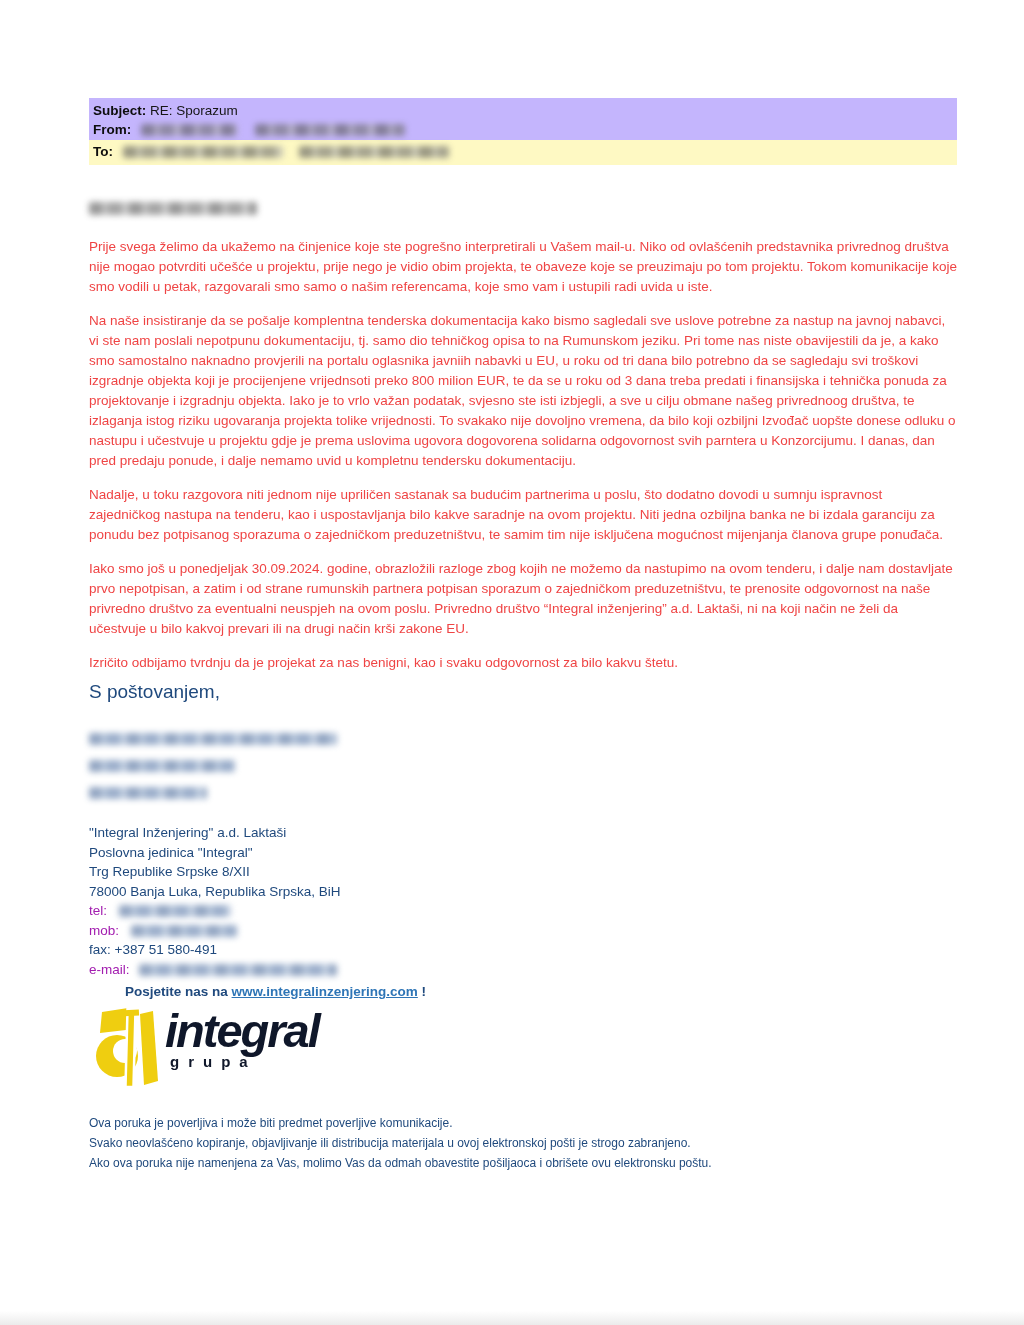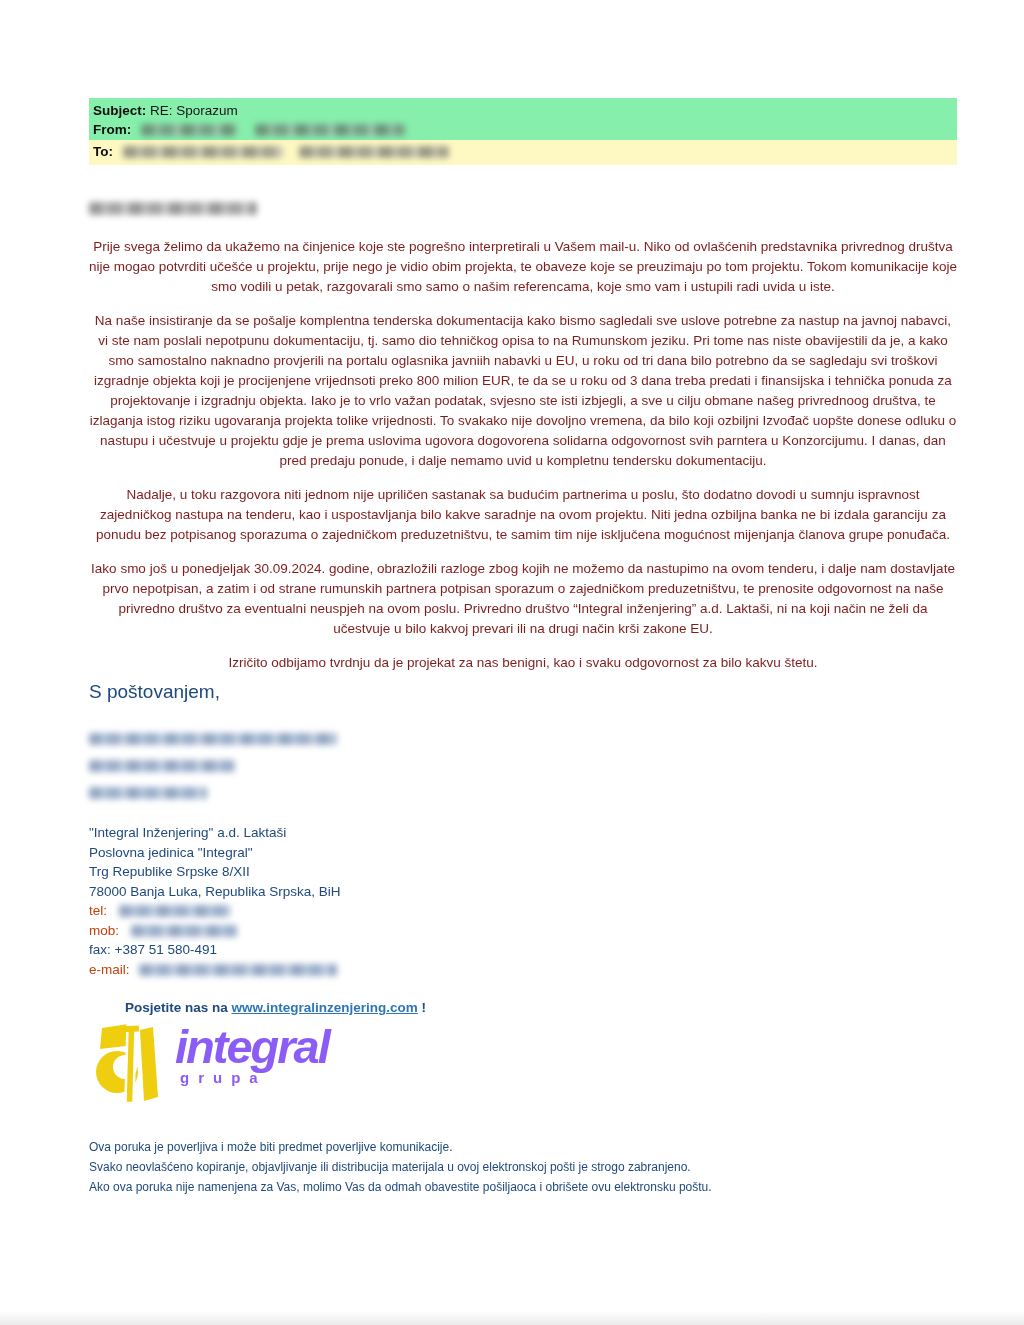--- a/index.html
+++ b/index.html
@@ -3,54 +3,54 @@
 <meta charset="utf-8">
 <style>
   * { margin:0; padding:0; box-sizing:border-box; }
   html,body { background:#ffffff; }
   body { width:1024px; height:1325px; font-family:"Liberation Sans", sans-serif; color:#1b1b1b; }
   .page { position:relative; width:1024px; height:1325px; background:#ffffff; overflow:hidden; }
   .content { position:absolute; left:89px; top:98px; width:868px; }
 
   
   .mailhead { font-size:13.5px; line-height:19px; color:#161616; }
-  .band-light { background:#86efac; padding:3px 8px 1px 4px; }
+  .band-light { background:#c4b5fd; padding:3px 8px 1px 4px; }
   .band-dark  { background:#fef9c3; padding:2px 8px 4px 4px; }
   .hrow { white-space:nowrap; }
   .hlabel { font-weight:bold; color:#0d0d0d; }
 
   
   .redact { display:inline-block; height:12px; border-radius:2px; vertical-align:middle;
             filter:blur(3px); opacity:.62; }
   .redact.gray { background:repeating-linear-gradient(90deg,#5c5c5c 0 13px,#9b9b9b 13px 19px,#6f6f6f 19px 33px,#aaaaaa 33px 40px); }
   .redact.blue { background:repeating-linear-gradient(90deg,#51709e 0 12px,#8aa2c4 12px 18px,#5e7dab 18px 31px,#9db2cf 31px 38px); }
 
   
   .greeting { margin-top:34px; }
-  .para { font-size:13.5px; line-height:20px; color:#7f1d1d; margin-top:14px; width:868px;text-align:center; }
+  .para { font-size:13.5px; line-height:20px; color:#ef4444; margin-top:14px; width:868px; }
   .para.first { margin-top:20px; }
 
   
   .closing { margin-top:8px; font-size:19px; color:#1F497D; }
   .sigblur { margin-top:26px; }
   .sigblur .line { margin-bottom:9px; }
   .company { margin-top:22px; font-size:13.5px; line-height:19.5px; color:#1F497D; }
-  .company .contact-label { color:#c2410c; }
-  .visit { margin-top:20px; font-size:13.5px; font-weight:bold; color:#1F497D; line-height:18px;padding-left:36px; }
+  .company .contact-label { color:#a21caf; }
+  .visit { margin-top:4px; font-size:13.5px; font-weight:bold; color:#1F497D; line-height:18px;padding-left:36px; }
   .visit .link { color:#2E75B6; text-decoration:underline; cursor:pointer; }
 
   
   .logo { margin-top:6px; margin-left:6px; display:flex; align-items:flex-start; height:88px; }
   .logo-icon { width:64px; height:82px; flex:0 0 auto; }
-  .logo-words { margin-left:16px; padding-top:2px; color:#8b5cf6; }
+  .logo-words { margin-left:6px; padding-top:2px; color:#0f172a; }
   .logo-brand { font-size:47px; font-weight:bold; font-style:italic; letter-spacing:-2px; line-height:44px; }
   .logo-sub { font-size:15px; font-weight:bold; letter-spacing:9px; line-height:22px; margin-left:5px; margin-top:-2px; }
 
   
-  .disclaimer { margin-top:26px; font-size:12px; line-height:20px; color:#1F497D; }
+  .disclaimer { margin-top:18px; font-size:12px; line-height:20px; color:#1F497D; }
 
   .bottom-edge { position:absolute; left:0; right:0; bottom:0; height:14px;
                  background:linear-gradient(#ffffff,#ebebeb); }
 </style>
 </head>
 <body>
 
 <div class="page">
   <div class="content">
 

